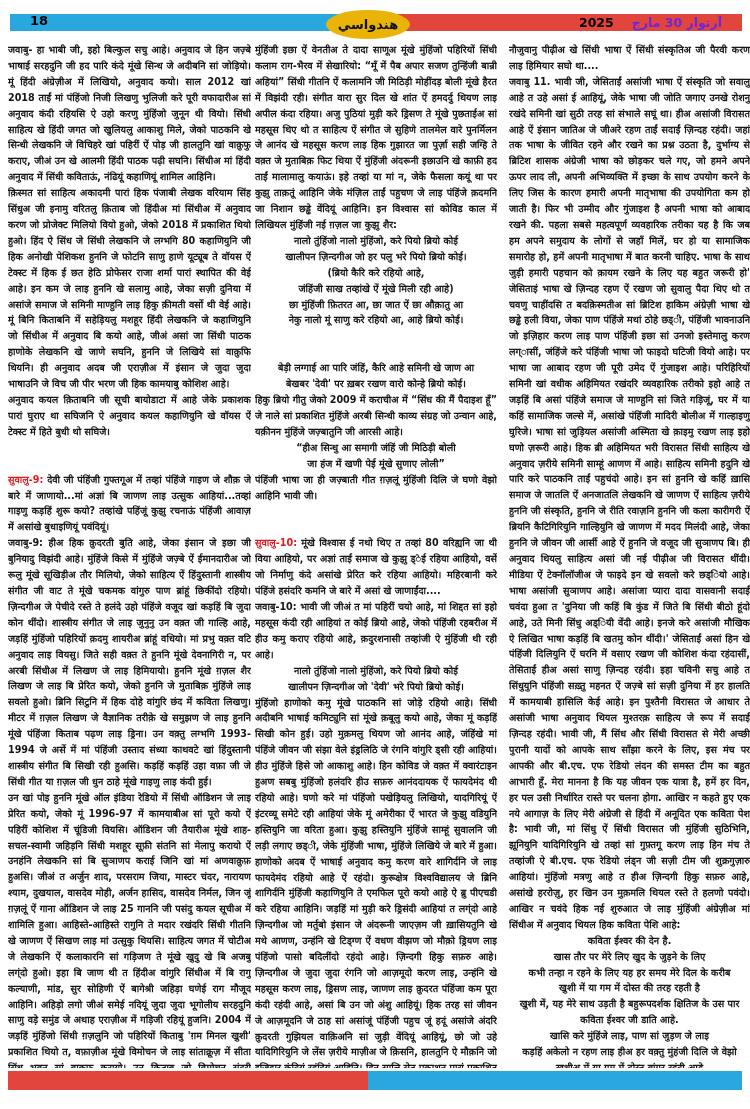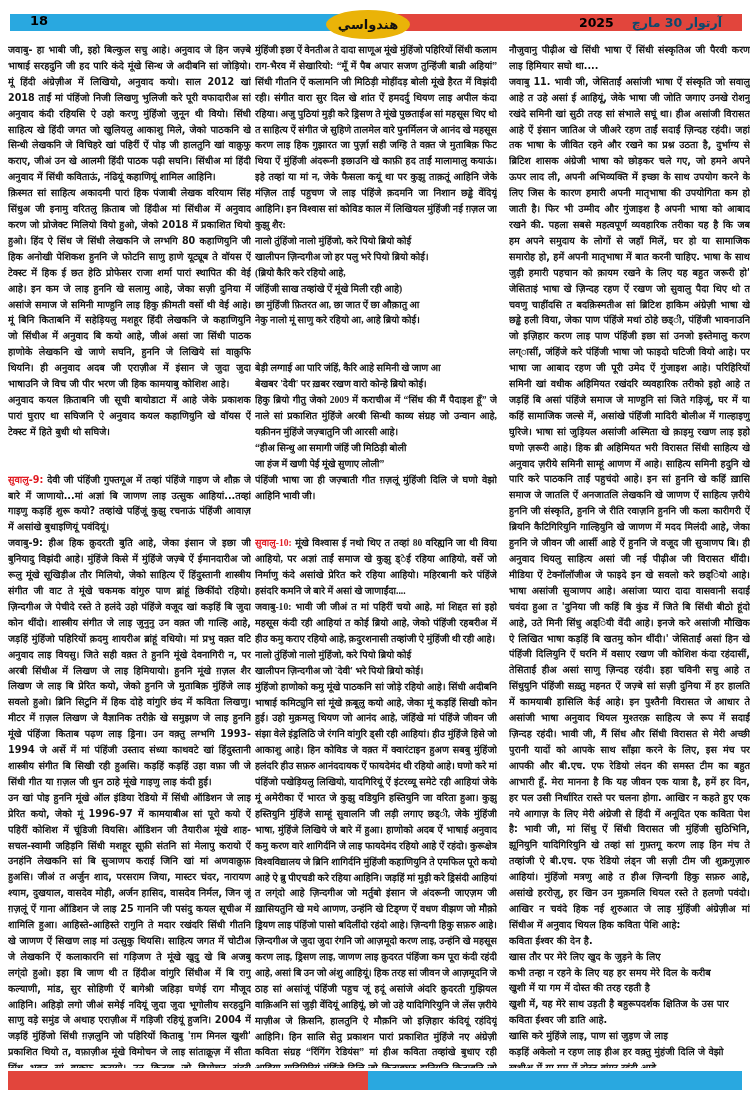--- a/index.html
+++ b/index.html
@@ -7,33 +7,33 @@
         font-family:"DejaVu Sans",sans-serif;}
   
   .bar-blue{position:absolute;left:10px;top:14px;width:350px;height:17px;background:#29a8e0;}
   .bar-red{position:absolute;left:360px;top:14px;width:382px;height:17px;background:#e2453c;}
   .page-number{position:absolute;left:14px;top:13px;color:#000000;font-weight:bold;font-size:13px;z-index:3;margin-left:16px;}
   .masthead{position:absolute;left:326px;top:10px;width:80px;height:25px;background:#eab308;
             border:2px solid #eab308;border-radius:50%;z-index:2;display:flex;align-items:center;justify-content:center;
             font-weight:bold;font-size:13px;color:#111;direction:rtl;}
   .head-date{position:absolute;right:28px;top:15px;z-index:3;display:flex;align-items:center;gap:18px;
              font-weight:bold;font-size:12.5px;direction:rtl;}
-  .head-date .d-day{color:#0c4a6e;}
+  .head-date .d-day{color:#6d28d9;}
   .head-date .d-year{color:#000000;}
   
   .col{position:absolute;top:42px;height:1026px;overflow:hidden;text-align:justify;
        font-size:9.6px;line-height:15.9px;font-weight:bold;color:#161616;}
   .col-left{left:8px;width:243px;}
-  .col-mid{left:255px;width:242px;font-family:Liberation Serif, serif;}
+  .col-mid{left:255px;width:242px;}
   .col-right{left:509px;width:241px;}
   .col p{margin:0;}
   .col p.gap{margin-top:32px;}
   .lead.red{color:#e11b22;}
   .lead.black{color:#161616;}
-  .verse{text-align:left;}
+  .verse{text-align:center;}
   
   .foot-red{position:absolute;left:8px;top:1071px;width:360px;height:19px;background:#e2453c;}
   .foot-blue{position:absolute;left:368px;top:1071px;width:374px;height:19px;background:#29a8e0;}
 </style>
 </head>
 <body>
 
 <div class="page">
 
   <div class="bar-blue"></div>

